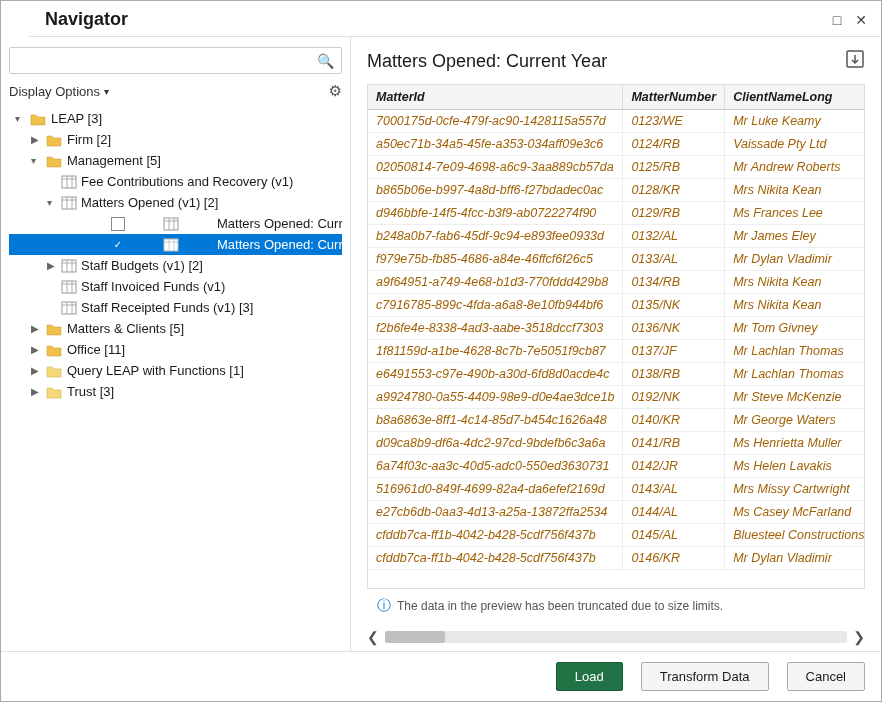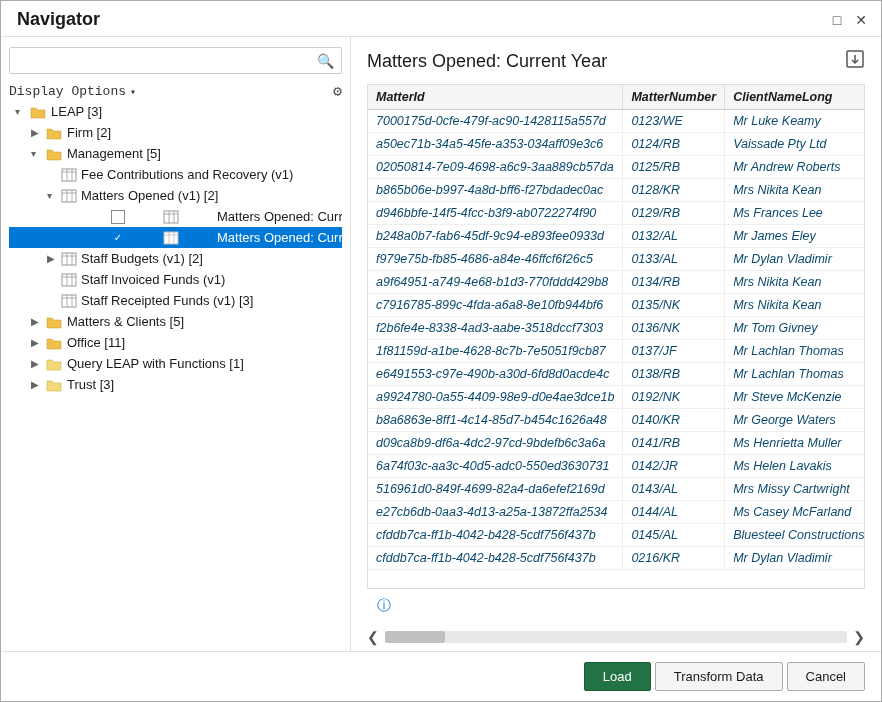--- a/index.html
+++ b/index.html
@@ -20,20 +20,21 @@
       box-shadow: 0 4px 20px rgba(0,0,0,0.3);
       display: flex;
       flex-direction: column;
     }
     .title-bar {
       display: flex;
       align-items: center;
       justify-content: space-between;
       padding: 8px 12px 6px 16px;
       border-bottom: 1px solid #e0e0e0;
+      margin-left: 28px;
     }
     .title-bar-title {
       font-size: 18px;
       font-weight: 600;
       color: #1a1a1a;
     }
     .title-bar-controls {
       display: flex;
       gap: 8px;
     }
@@ -77,22 +78,21 @@
     }
     .search-box .search-icon {
       padding: 4px 6px;
       color: #555;
       font-size: 14px;
     }
     .options-bar {
       display: flex;
       align-items: center;
       justify-content: space-between;
-      margin-bottom: 0;
-      font-family: Liberation Mono, monospace;
+      margin-bottom: 8px;
     }
     .display-options {
       display: flex;
       align-items: center;
       gap: 4px;
       font-size: 13px;
       color: #333;
       cursor: pointer;
     }
     .display-options .arrow {
@@ -212,21 +212,21 @@
       padding: 5px 8px;
       text-align: left;
       font-weight: 600;
       color: #1a1a1a;
       white-space: nowrap;
     }
     tbody td {
       border-bottom: 1px solid #eee;
       border-right: 1px solid #eee;
       padding: 4px 8px;
-      color: #0c4a6e;
+      color: #a16207;
       white-space: nowrap;
     }
     .truncated-note {
       padding: 8px 10px;
       color: #555;
       font-size: 12px;
       display: flex;
       align-items: center;
       gap: 6px;
     }
@@ -260,21 +260,21 @@
       height: 100%;
       background: #c0c0c0;
       border-radius: 2px;
     }
     
     .footer {
       display: flex;
       justify-content: flex-end;
       align-items: center;
       padding: 10px 16px;
-      gap: 4px;
+      gap: 18px;
       border-top: 1px solid #e0e0e0;
     }
     .btn {
       padding: 6px 18px;
       font-size: 13px;
       border: 1px solid #aaa;
       background: #f5f5f5;
       cursor: pointer;
       border-radius: 2px;
       color: #1a1a1a;
@@ -596,29 +596,30 @@
                 <td>0144/AL</td>
                 <td>Ms Casey McFarland</td>
               </tr>
               <tr>
                 <td>cfddb7ca-ff1b-4042-b428-5cdf756f437b</td>
                 <td>0145/AL</td>
                 <td>Bluesteel Constructions Pty Ltd</td>
               </tr>
               <tr>
                 <td>cfddb7ca-ff1b-4042-b428-5cdf756f437b</td>
-                <td>0216/KR</td>
+                <td>0146/KR</td>
                 <td>Mr Dylan Vladimir</td>
               </tr>
             </tbody>
         </table>
       </div>
 
       <div class="truncated-note">
         <span class="info-icon">ⓘ</span>
+        <span>The data in the preview has been truncated due to size limits.</span>
       </div>
 
       <div class="scrollbar-row">
         <span class="scroll-arrow">❮</span>
         <div class="scroll-track">
           <div class="scroll-thumb"></div>
         </div>
         <span class="scroll-arrow">❯</span>
       </div>
     </div>

